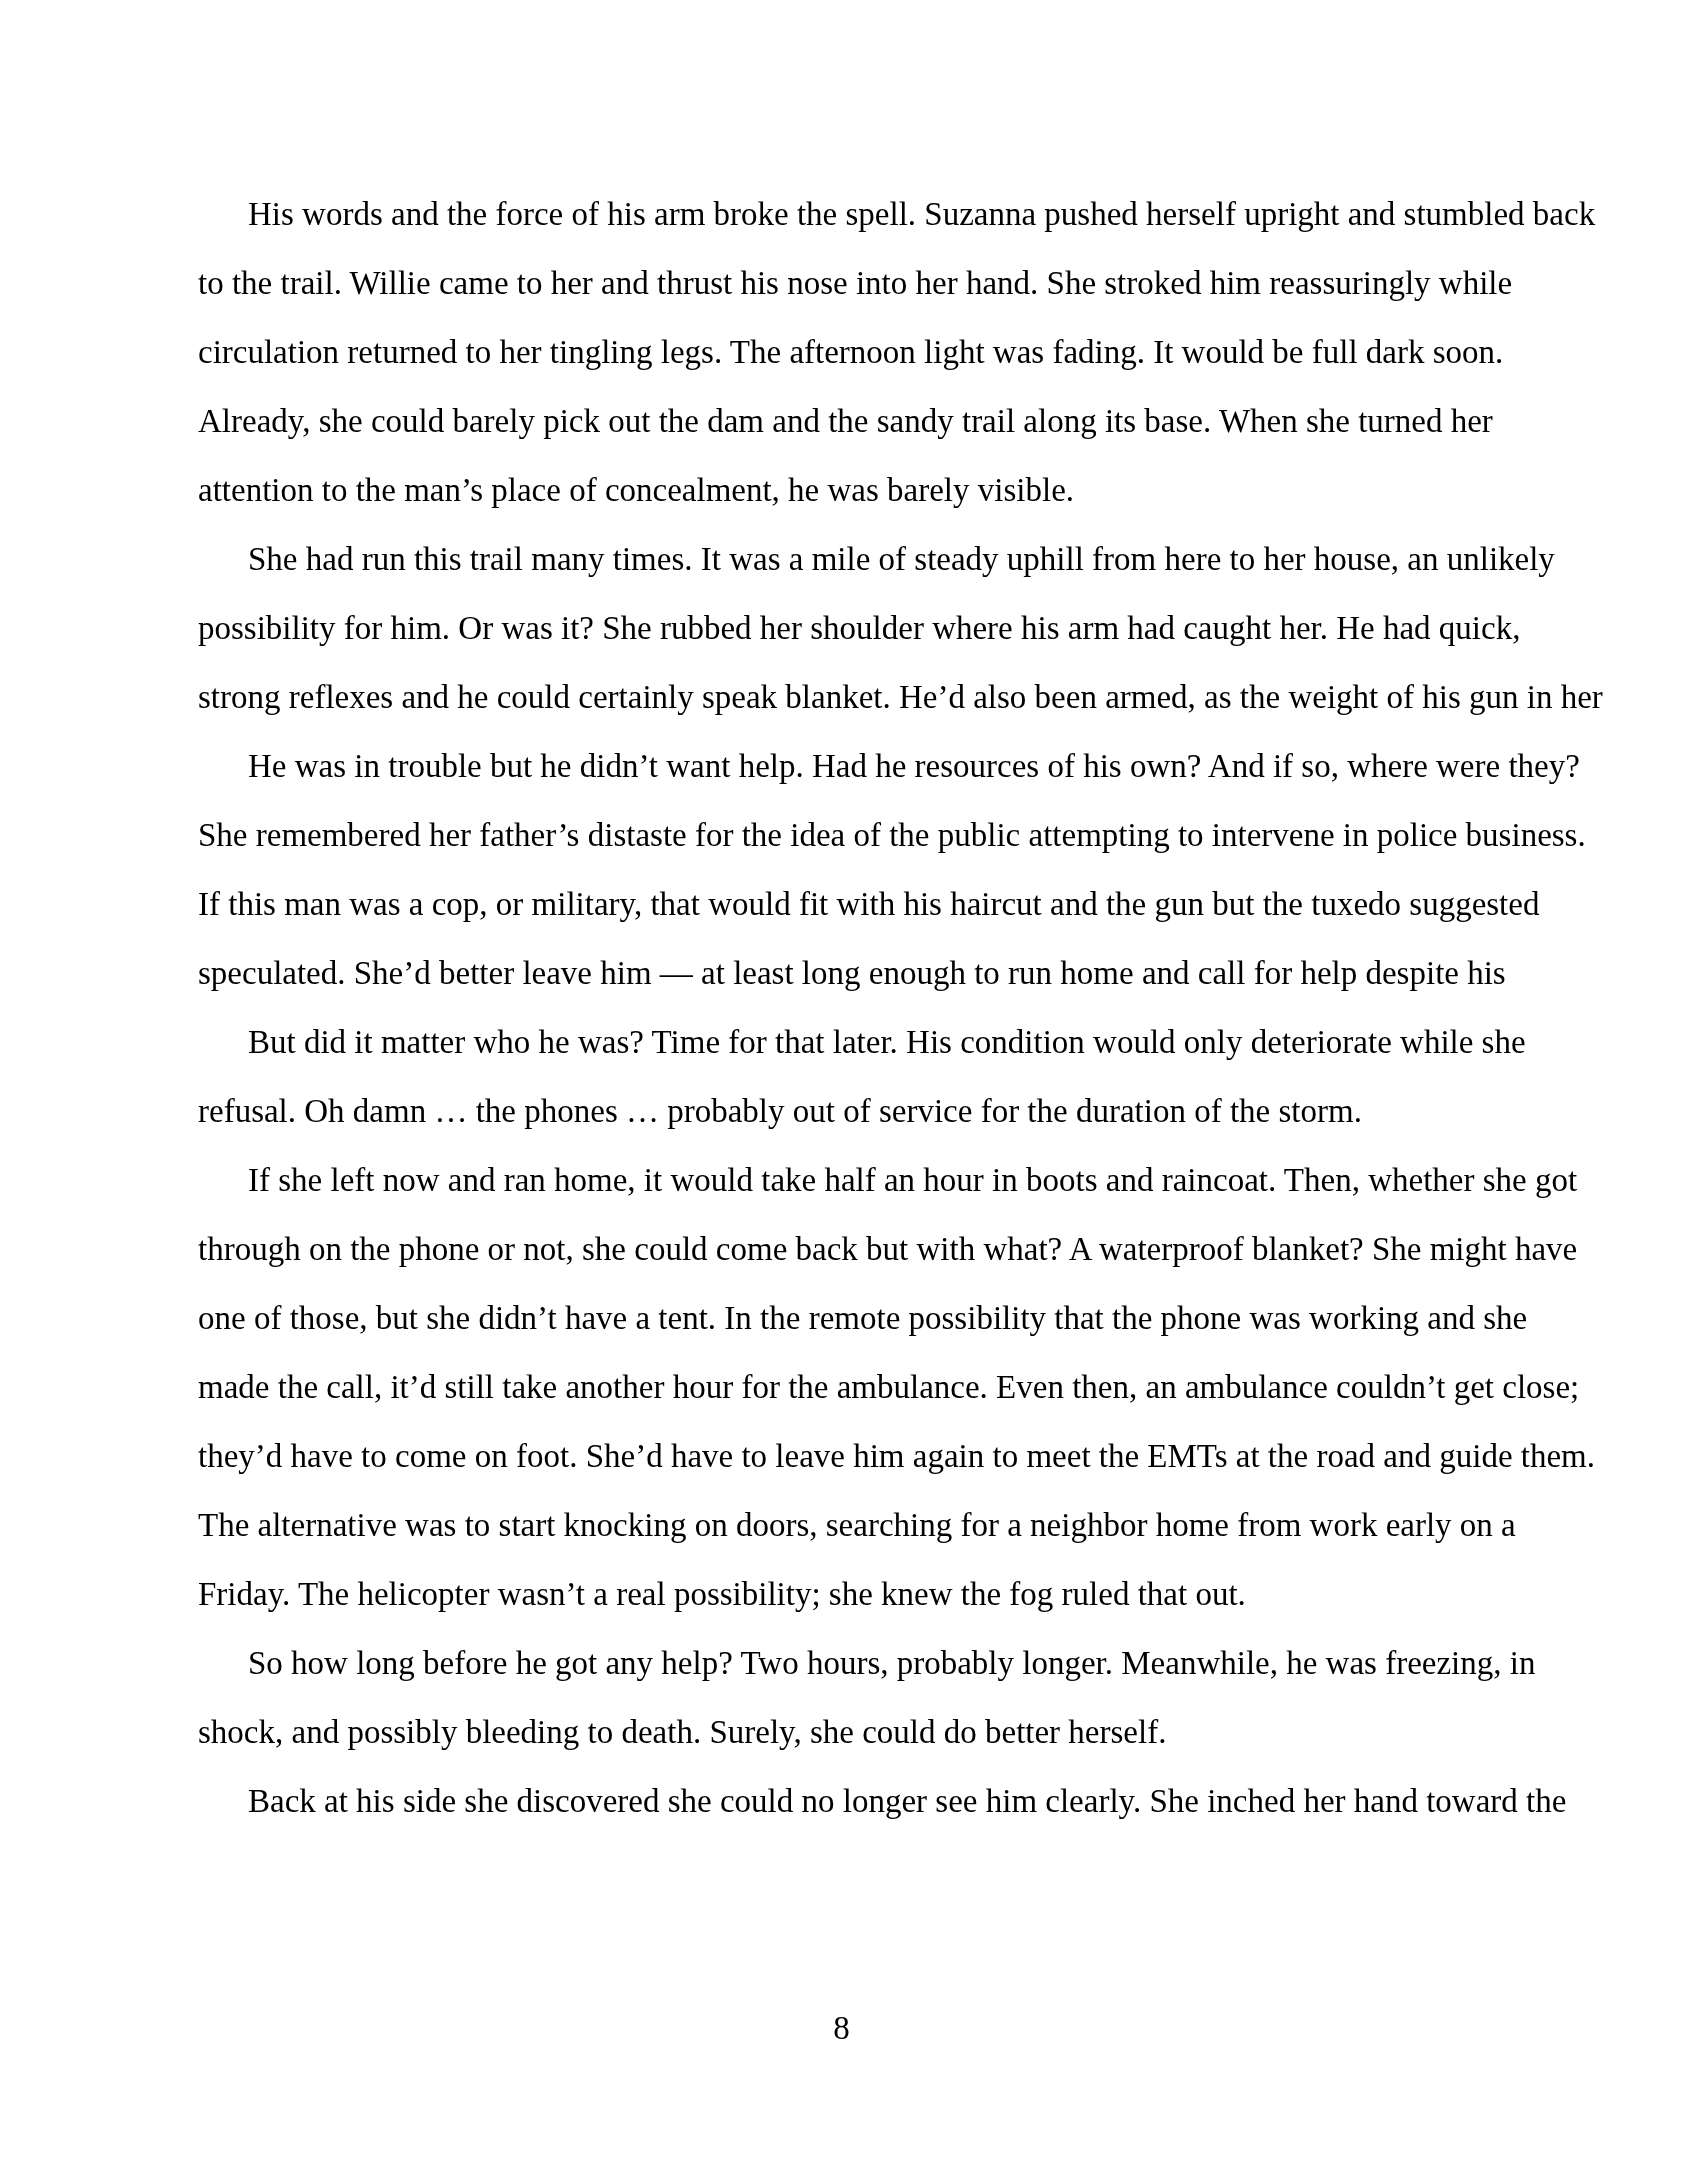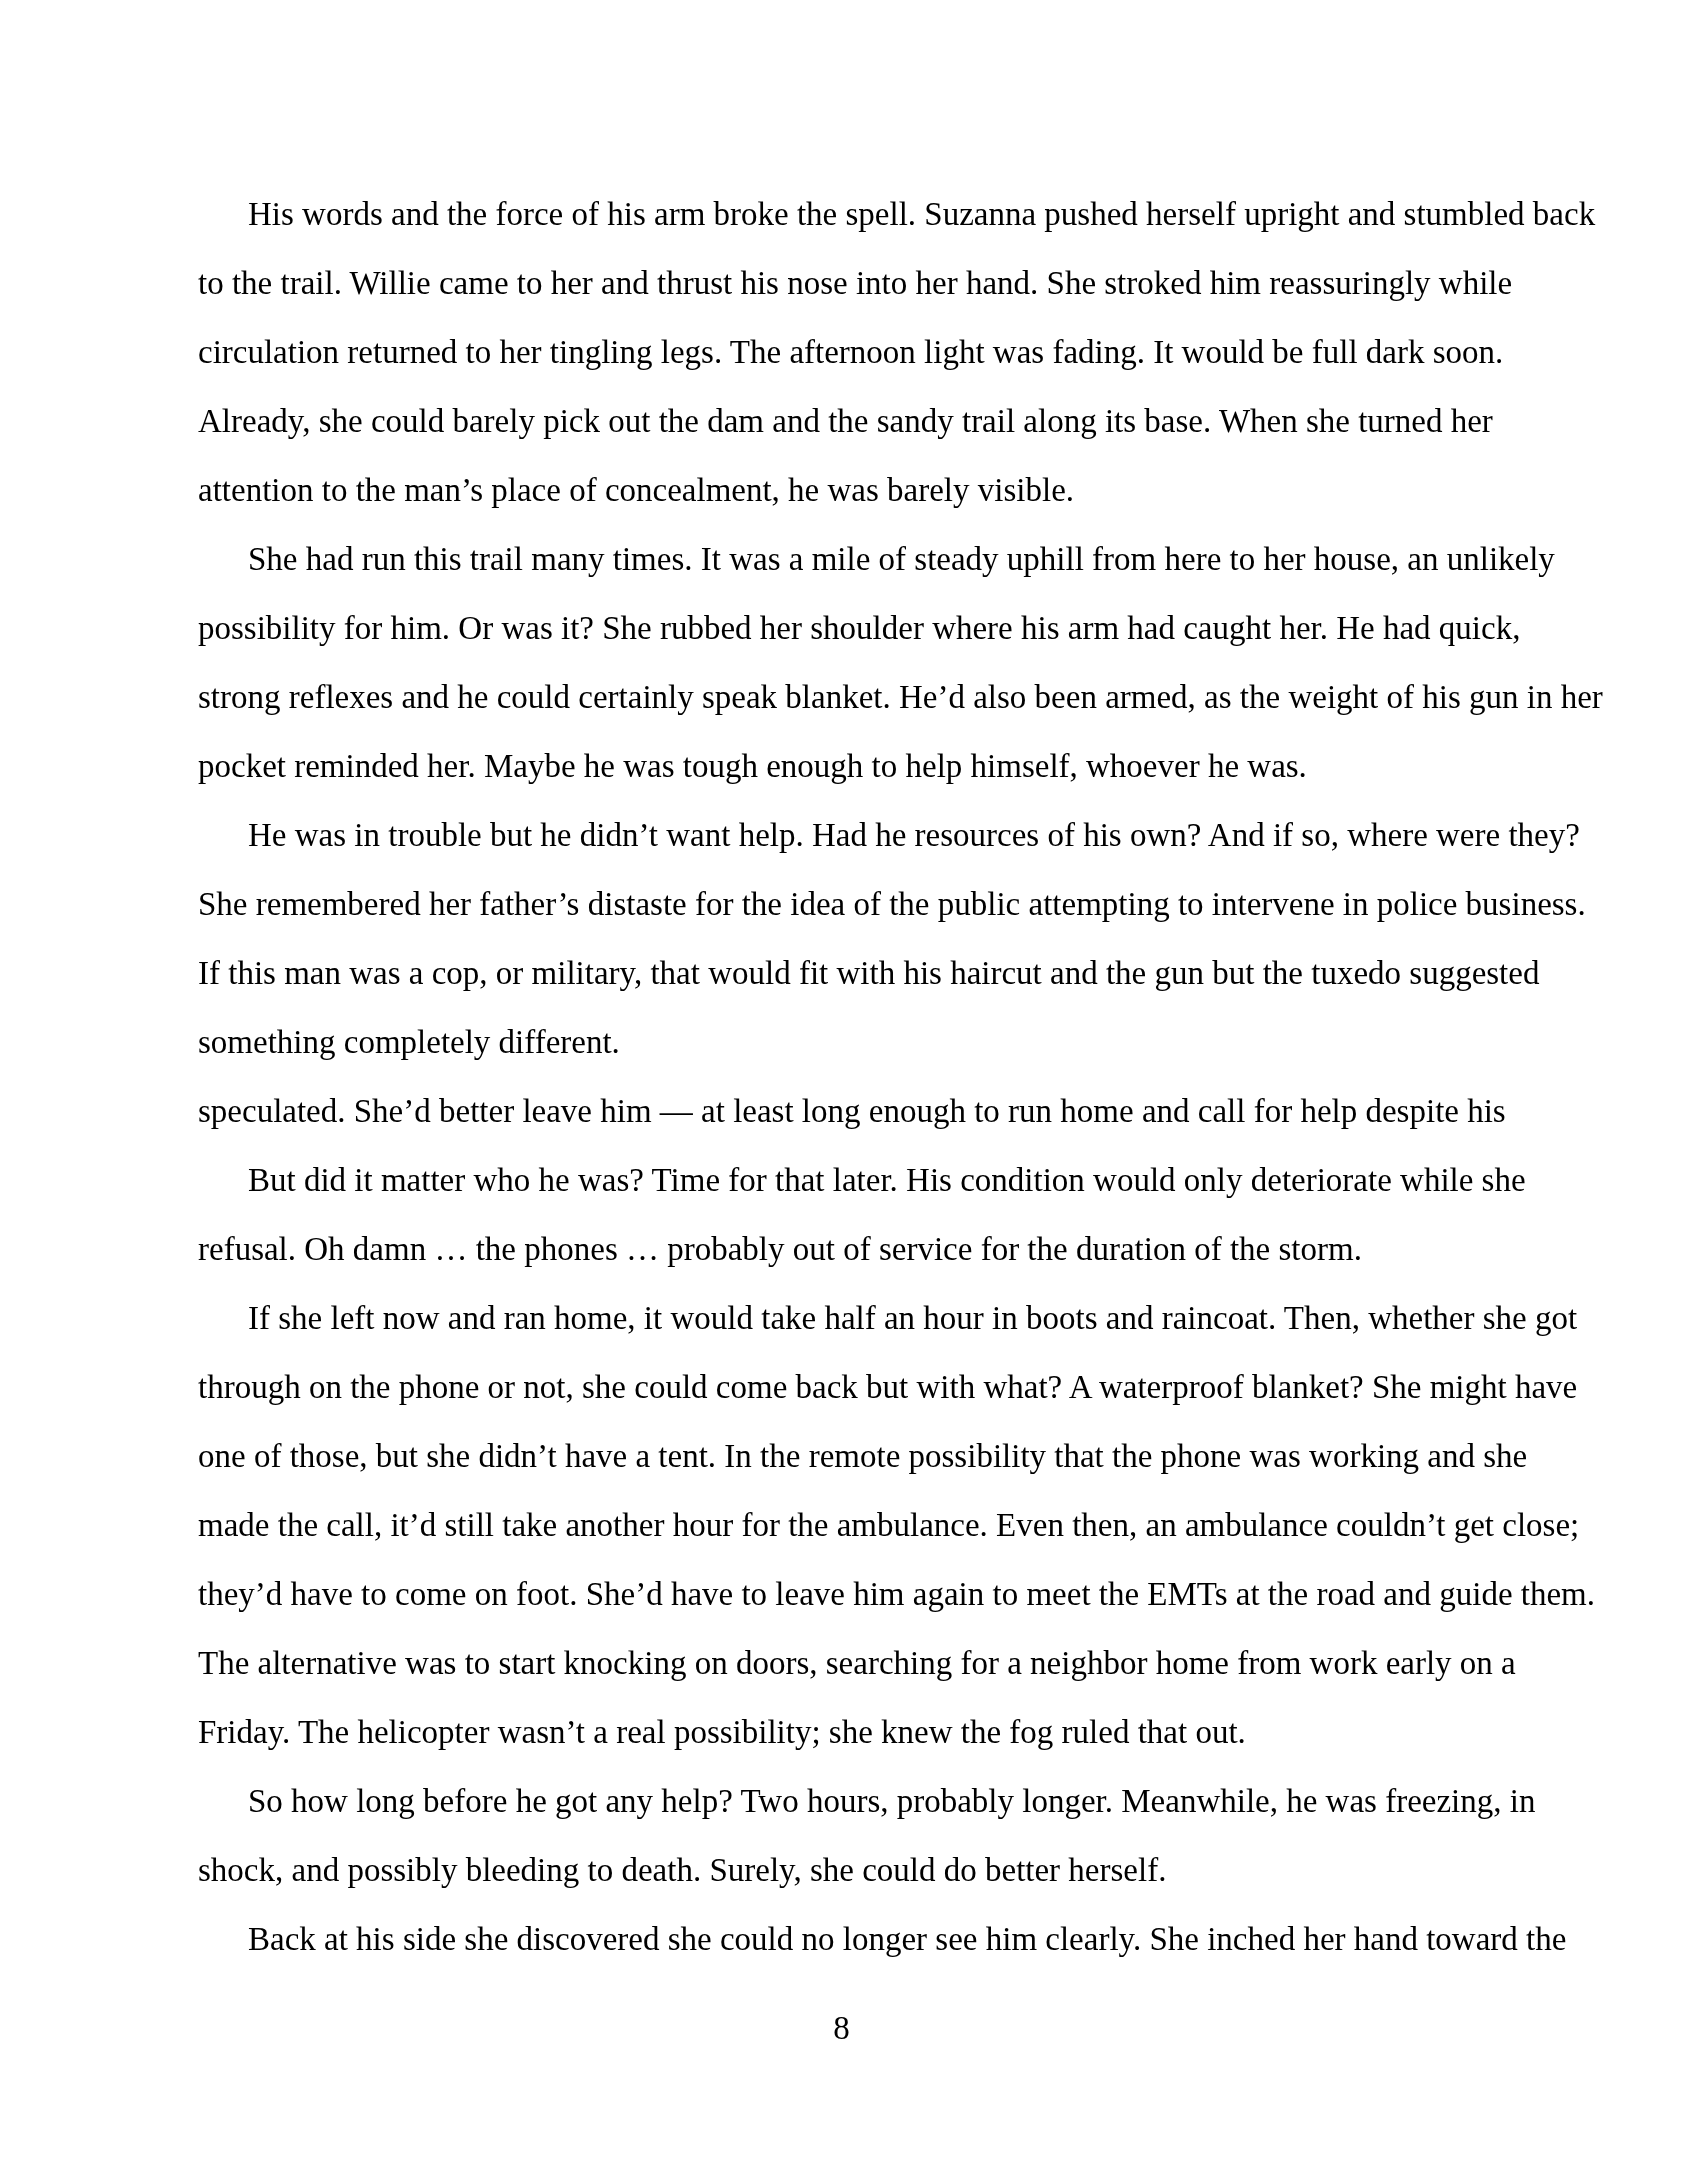--- a/index.html
+++ b/index.html
@@ -55,27 +55,25 @@
         <div class="line first">His words and the force of his arm broke the spell. Suzanna pushed herself upright and stumbled back</div>
         <div class="line">to the trail. Willie came to her and thrust his nose into her hand. She stroked him reassuringly while</div>
         <div class="line">circulation returned to her tingling legs. The afternoon light was fading. It would be full dark soon.</div>
         <div class="line">Already, she could barely pick out the dam and the sandy trail along its base. When she turned her</div>
         <div class="line">attention to the man’s place of concealment, he was barely visible.</div>
       </div>
       <div class="paragraph">
         <div class="line first">She had run this trail many times. It was a mile of steady uphill from here to her house, an unlikely</div>
         <div class="line">possibility for him. Or was it? She rubbed her shoulder where his arm had caught her. He had quick,</div>
         <div class="line">strong reflexes and he could certainly speak blanket. He’d also been armed, as the weight of his gun in her</div>
-        <div class="line">pocket reminded her. Maybe he was tough enough to help himself, whoever he was.</div>
       </div>
       <div class="paragraph">
         <div class="line first">He was in trouble but he didn’t want help. Had he resources of his own? And if so, where were they?</div>
         <div class="line">She remembered her father’s distaste for the idea of the public attempting to intervene in police business.</div>
         <div class="line">If this man was a cop, or military, that would fit with his haircut and the gun but the tuxedo suggested</div>
-        <div class="line">something completely different.</div>
       </div>
       <div class="paragraph">
         <div class="line">speculated. She’d better leave him — at least long enough to run home and call for help despite his</div>
         <div class="line first">But did it matter who he was? Time for that later. His condition would only deteriorate while she</div>
         <div class="line">refusal. Oh damn … the phones … probably out of service for the duration of the storm.</div>
       </div>
       <div class="paragraph">
         <div class="line first">If she left now and ran home, it would take half an hour in boots and raincoat. Then, whether she got</div>
         <div class="line">through on the phone or not, she could come back but with what? A waterproof blanket? She might have</div>
         <div class="line">one of those, but she didn’t have a tent. In the remote possibility that the phone was working and she</div>

